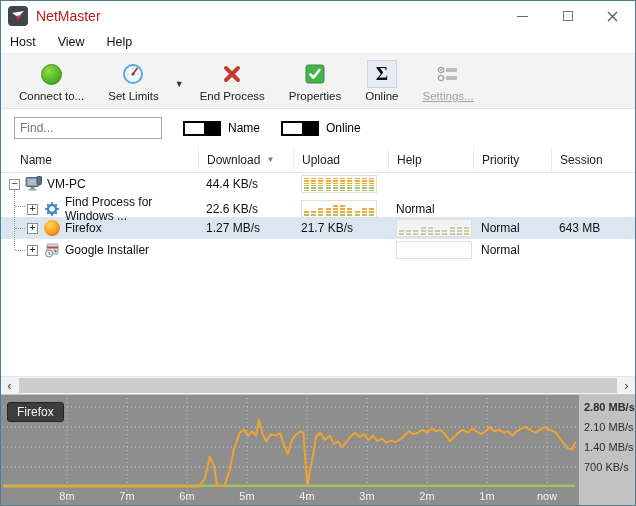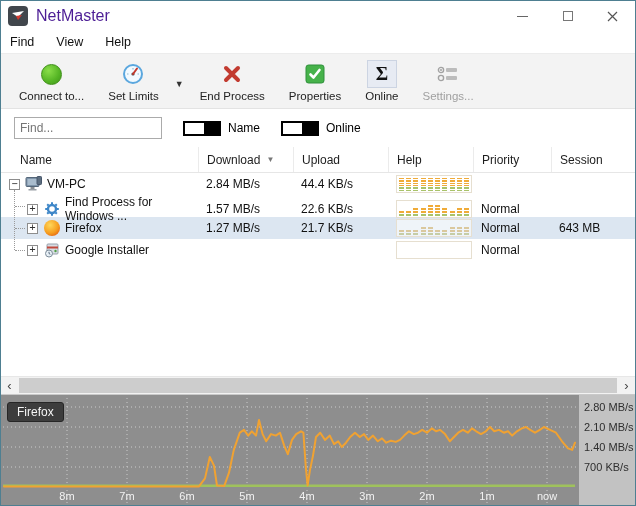--- a/index.html
+++ b/index.html
@@ -1,35 +1,35 @@
 <!DOCTYPE html>
 <html><head>
 <meta charset="utf-8">
 <style>
   html,body{margin:0;padding:0;background:#d8d8d8;font-family:"Liberation Sans",sans-serif;}
   *{box-sizing:border-box;}
   .window{width:636px;height:506px;background:#fff;border:1px solid #4e7f91;display:flex;flex-direction:column;overflow:hidden;position:relative;}
   
   .titlebar{height:30px;display:flex;align-items:center;background:#fff;flex:0 0 auto;}
   .app-icon{width:20px;height:20px;margin:0 8px 0 7px;background:#41464c;border-radius:4px;display:flex;align-items:center;justify-content:center;}
-  .title-text{font-size:16px;color:#4c1d95;flex:1;}
+  .title-text{font-size:14px;color:#b91c1c;flex:1;}
   .win-btn{width:45px;height:30px;display:flex;align-items:center;justify-content:center;color:#666;}
   .win-btn .min-glyph{width:11px;height:1px;background:#666;display:block;}
   .win-btn .max-glyph{width:10px;height:10px;border:1px solid #777;display:block;}
   
   .menubar{height:22px;display:flex;align-items:center;background:#fff;flex:0 0 auto;}
   .menu-item{font-size:12.5px;color:#111;padding:0 11px;}
   .menu-item:first-child{padding-left:9px;}
   
   .toolbar{height:56px;background:#f3f3f3;border-top:1px solid #ececec;border-bottom:1px solid #e3e3e3;display:flex;align-items:center;padding-left:6px;flex:0 0 auto;}
   .tbtn{display:flex;flex-direction:column;align-items:center;justify-content:center;padding:2px 12px;height:52px;}
   .tbtn .icon-wrap{width:30px;height:28px;display:flex;align-items:center;justify-content:center;margin-bottom:2px;}
   .tbtn .icon-wrap.active{background:#e7ebf3;border:1px solid #ccd4e2;}
   .tbtn .tlabel{font-size:11.5px;color:#222;white-space:nowrap;}
-  .tbtn.disabled .tlabel{color:#a0a0a0;}
+  .tbtn.disabled .tlabel{color:#a0a0a0;text-decoration:underline;}
   .drop-arrow{font-size:9px;color:#333;padding:0 4px;align-self:center;margin-top:6px;}
   .circle-icon{width:21px;height:21px;border-radius:50%;background:radial-gradient(circle at 35% 30%,#8ade49,#54b424 60%,#3f9417);border:1px solid #3e8f17;}
   .firefox-dot{width:16px;height:16px;border-radius:50%;background:radial-gradient(circle at 38% 32%,#ffd75a,#f69d1e 55%,#e0550f 90%);}
   
   .filterbar{height:38px;background:#fff;display:flex;align-items:center;flex:0 0 auto;}
   .find-input{width:148px;height:22px;margin-left:13px;border:1px solid #ababab;font-size:12px;padding:0 5px;color:#333;font-family:"Liberation Sans",sans-serif;outline:none;}
   .toggle-group{display:flex;align-items:center;margin-left:21px;}
   .toggle{width:38px;height:15px;border:2px solid #000;background:#fff;position:relative;}
   .toggle .thumb{position:absolute;right:0;top:0;height:100%;width:45%;background:#000;}
   .toggle-label{font-size:12px;color:#000;margin-left:7px;}
@@ -89,21 +89,21 @@
         <span class="max-glyph"></span>
       </div>
     <div class="win-btn">
       <svg width="11" height="11" viewBox="0 0 11 11">
           <path d="M1 1 L10 10 M10 1 L1 10" stroke="#555" stroke-width="1.2"></path>
         </svg>
     </div>
   </div>
 
   <div class="menubar">
-    <span class="menu-item">Find</span>
+    <span class="menu-item">Host</span>
     <span class="menu-item">View</span>
     <span class="menu-item">Help</span>
   </div>
 
   <div class="toolbar" id="toolbar">
       <div class="tbtn">
         <div class="icon-wrap">
           <div class="circle-icon"></div>
         </div>
         <span class="tlabel">Connect to...</span>
@@ -206,21 +206,20 @@
             <svg width="17" height="16" viewBox="0 0 17 16">
               <rect x="1" y="1.5" width="13" height="9" rx="1" fill="#7d93a8" stroke="#55677a"></rect>
               <rect x="2.5" y="3" width="10" height="6" fill="#a9bccd"></rect>
               <rect x="5.5" y="11" width="4" height="2" fill="#8a8f94"></rect>
               <rect x="3.5" y="13" width="8" height="1.5" fill="#9aa0a6"></rect>
               <rect x="12" y="0.5" width="4.5" height="8" rx="0.8" fill="#5d6e80" stroke="#47566a"></rect>
             </svg>
           </div>
           <span>VM-PC</span>
         </div>
-        <div class="cell">2.84 MB/s</div>
         <div class="cell">44.4 KB/s</div>
         <div class="cell">
           <div class="mchart">
             <div class="mcol">
               <div class="dash up"></div>
               <div class="dash up"></div>
               <div class="dash up"></div>
               <div class="dash up"></div>
               <div class="dash dn"></div>
               <div class="dash dn"></div>
@@ -308,21 +307,20 @@
           <div class="row-icon">
             <svg width="16" height="16" viewBox="0 0 16 16">
               <g stroke="#3d86c8" stroke-width="2">
                 <path d="M8 1.2 V3 M8 13 V14.8 M1.2 8 H3 M13 8 H14.8 M3.2 3.2 L4.5 4.5 M11.5 11.5 L12.8 12.8 M12.8 3.2 L11.5 4.5 M4.5 11.5 L3.2 12.8"></path>
               </g>
               <circle cx="8" cy="8" r="4" fill="none" stroke="#3d86c8" stroke-width="2.4"></circle>
             </svg>
           </div>
           <span>Find Process for Windows ...</span>
         </div>
-        <div class="cell">1.57 MB/s</div>
         <div class="cell">22.6 KB/s</div>
         <div class="cell">
           <div class="mchart">
             <div class="mcol">
               <div class="dash up"></div>
               <div class="dash dn"></div>
             </div>
             <div class="mcol">
               <div class="dash up"></div>
               <div class="dash dn"></div>
@@ -498,20 +496,20 @@
           <text x="246" y="105" text-anchor="middle" font-size="11" fill="#f2f2f2" font-family="Liberation Sans, sans-serif">5m</text>
           <text x="306" y="105" text-anchor="middle" font-size="11" fill="#f2f2f2" font-family="Liberation Sans, sans-serif">4m</text>
           <text x="366" y="105" text-anchor="middle" font-size="11" fill="#f2f2f2" font-family="Liberation Sans, sans-serif">3m</text>
           <text x="426" y="105" text-anchor="middle" font-size="11" fill="#f2f2f2" font-family="Liberation Sans, sans-serif">2m</text>
           <text x="486" y="105" text-anchor="middle" font-size="11" fill="#f2f2f2" font-family="Liberation Sans, sans-serif">1m</text>
           <text x="546" y="105" text-anchor="middle" font-size="11" fill="#f2f2f2" font-family="Liberation Sans, sans-serif">now</text>
         </svg>
       <div class="chart-tag">Firefox</div>
     </div>
     <div class="ystrip" id="ystrip">
-        <div class="ylab" style="top: 6px;">2.80 MB/s</div>
+        <div class="ylab" style="top: 6px; font-weight: bold;">2.80 MB/s</div>
         <div class="ylab" style="top: 26px;">2.10 MB/s</div>
         <div class="ylab" style="top: 46px;">1.40 MB/s</div>
         <div class="ylab" style="top: 66px;">700 KB/s</div>
       </div>
   </div>
 
 </div>
 
 </body></html>

